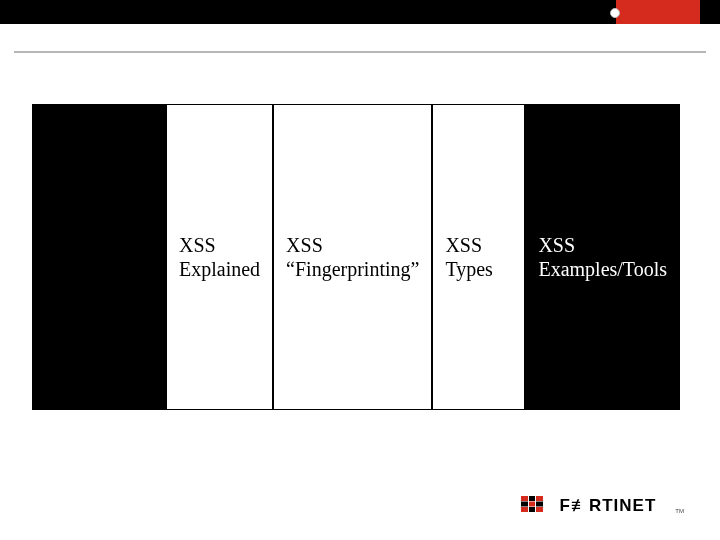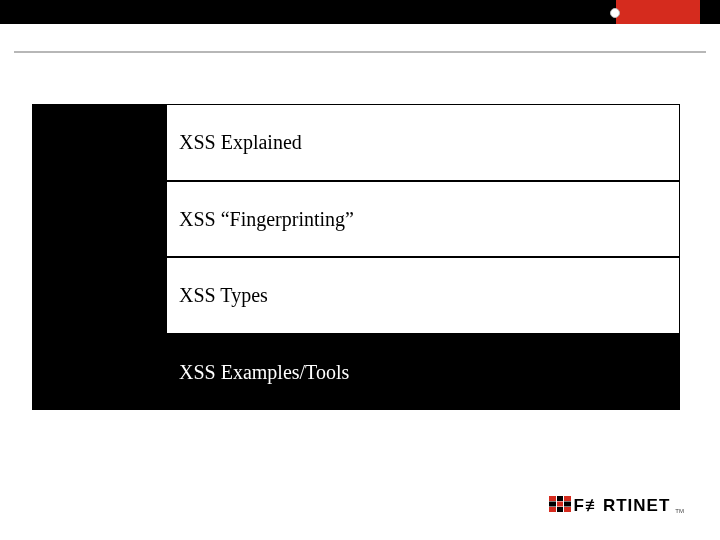--- a/index.html
+++ b/index.html
@@ -50,21 +50,21 @@
     height: 306px;
     display: flex;
   }
   .side {
     width: 134px;
     background: #000;
   }
   .items {
     flex: 1;
     display: flex;
-    flex-direction: column;
+    flex-direction: row;
   }
   .item {
     flex: 1;
     border: 1px solid #000;
     background: #fff;
     display: flex;
     align-items: center;
     padding: 0 12px;
     font-size: 20px;
     color: #000;
@@ -73,21 +73,21 @@
   .item.active {
     background: #000;
     color: #ffffff;
   }
   .logo {
     position: absolute;
     right: 36px;
     bottom: 24px;
     display: flex;
     align-items: center;
-    gap: 3px;
+    gap: 17px;
   }
   .logo-mark {
     display: inline-block;
   }
   .logo-text {
     font-family: Arial, Helvetica, sans-serif;
     font-weight: 900;
     letter-spacing: 1px;
     font-size: 17px;
     color: #000;

